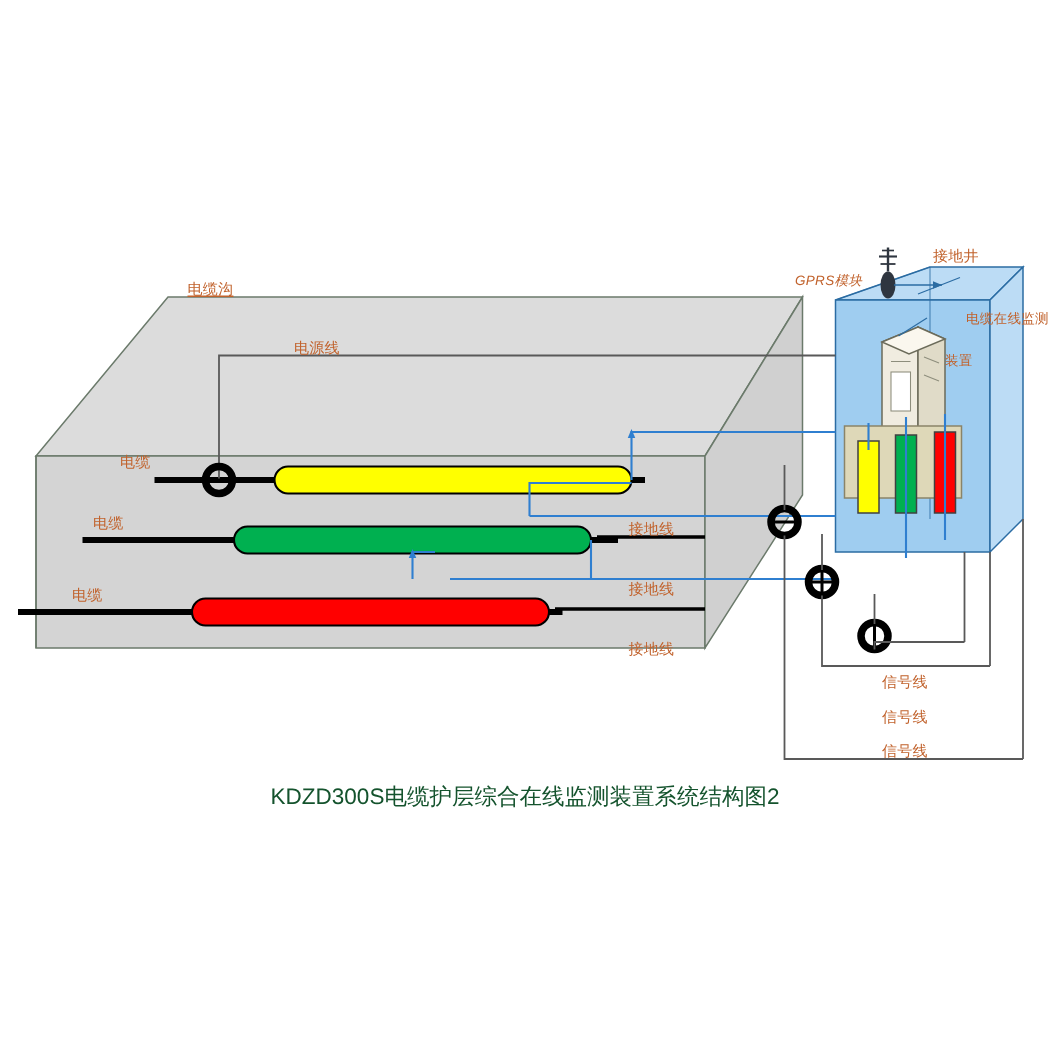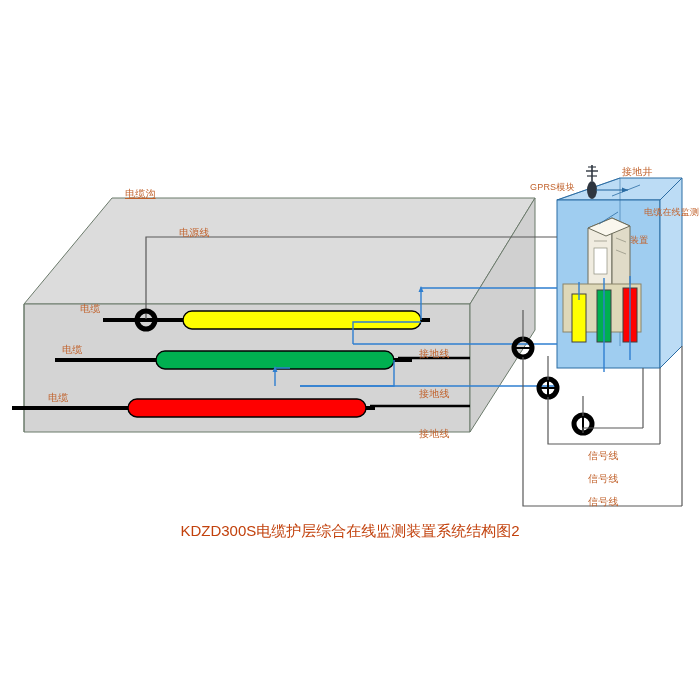--- a/index.html
+++ b/index.html
@@ -36,21 +36,21 @@
   }
   .lbl-sm {
     font-size: 9px;
   }
   .caption {
     position: absolute;
     left: 0;
     top: 522px;
     width: 700px;
     text-align: center;
-    color: #c2410c;
+    color: #14532d;
     font-size: 15px;
     font-family: "Liberation Sans", "DejaVu Sans", sans-serif;
     white-space: nowrap;
   }
 </style>
 </head>
 <body>
 
 <div id="stage">
 
@@ -169,31 +169,31 @@
     <polyline points="548,397 548,444 660,444" fill="none" stroke="#595959" stroke-width="1.2"></polyline>
     <polyline points="583,433 583,428 643,428" fill="none" stroke="#595959" stroke-width="1.2"></polyline>
 
     <line x1="682" y1="506" x2="682" y2="346" stroke="#595959" stroke-width="1.2"></line>
     <line x1="660" y1="444" x2="660" y2="368" stroke="#595959" stroke-width="1.2"></line>
     <line x1="643" y1="428" x2="643" y2="368" stroke="#595959" stroke-width="1.2"></line>
 
   </svg>
 
   <div class="lbl" style="left:125px; top:188px;text-decoration:underline;">电缆沟</div>
-  <div class="lbl" style="left:179px; top:227px;">电源线</div>
+  <div class="lbl" style="left:196px; top:227px;">电源线</div>
 
   <div class="lbl" style="left:80px; top:303px;">电缆</div>
   <div class="lbl" style="left:62px; top:344px;">电缆</div>
   <div class="lbl" style="left:48px; top:392px;">电缆</div>
 
   <div class="lbl" style="left:419px; top:348px;">接地线</div>
   <div class="lbl" style="left:419px; top:388px;">接地线</div>
   <div class="lbl" style="left:419px; top:428px;">接地线</div>
 
-  <div class="lbl lbl-sm" style="left:530px; top:183px;">GPRS模块</div>
+  <div class="lbl lbl-sm" style="left:530px; top:183px;font-style:italic;">GPRS模块</div>
   <div class="lbl" style="left:622px; top:166px;">接地井</div>
 
   <div class="lbl lbl-sm" style="left:612px; top:208px;padding-left:32px;">电缆在线监测</div>
   <div class="lbl lbl-sm" style="left:630px; top:236px;">装置</div>
 
   <div class="lbl" style="left:588px; top:450px;">信号线</div>
   <div class="lbl" style="left:588px; top:473px;">信号线</div>
   <div class="lbl" style="left:588px; top:496px;">信号线</div>
 
   <div class="caption">KDZD300S电缆护层综合在线监测装置系统结构图2</div>

